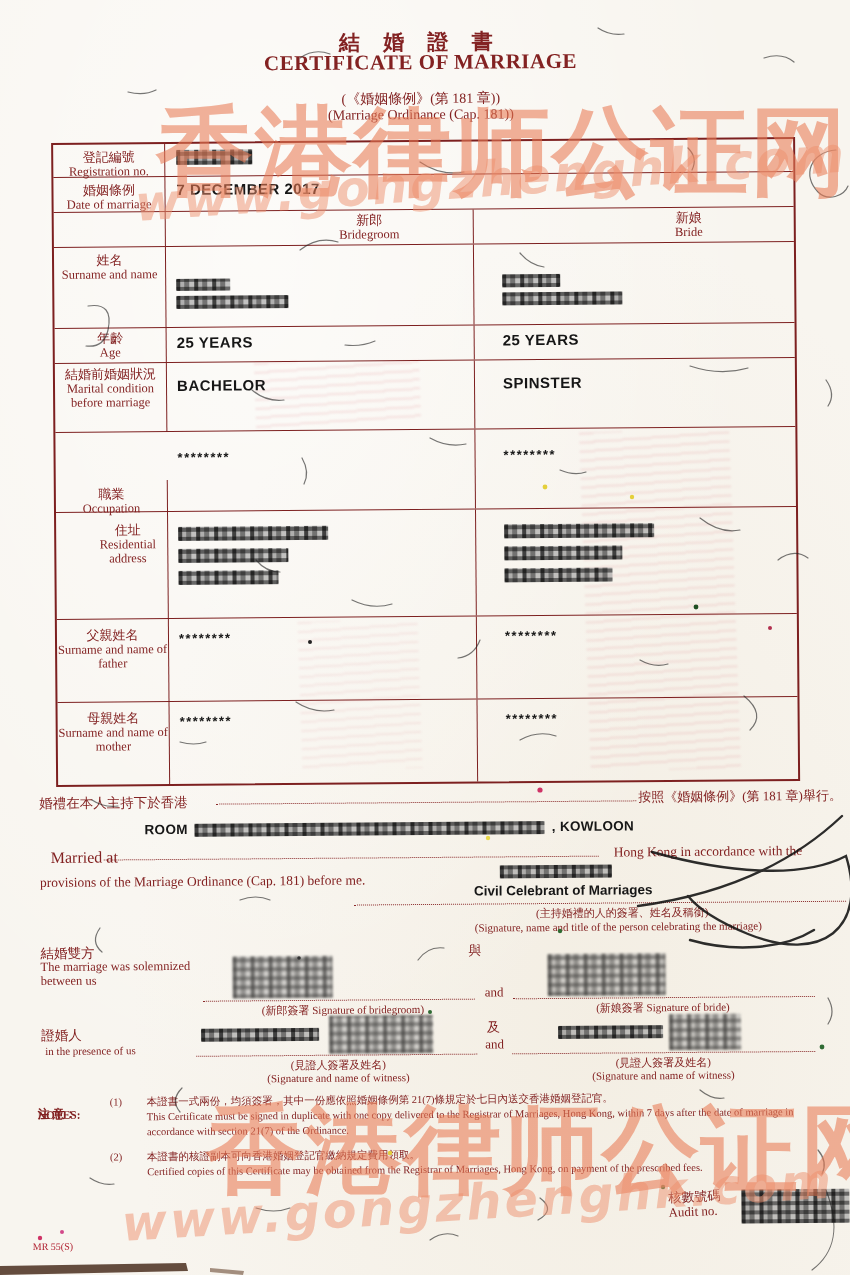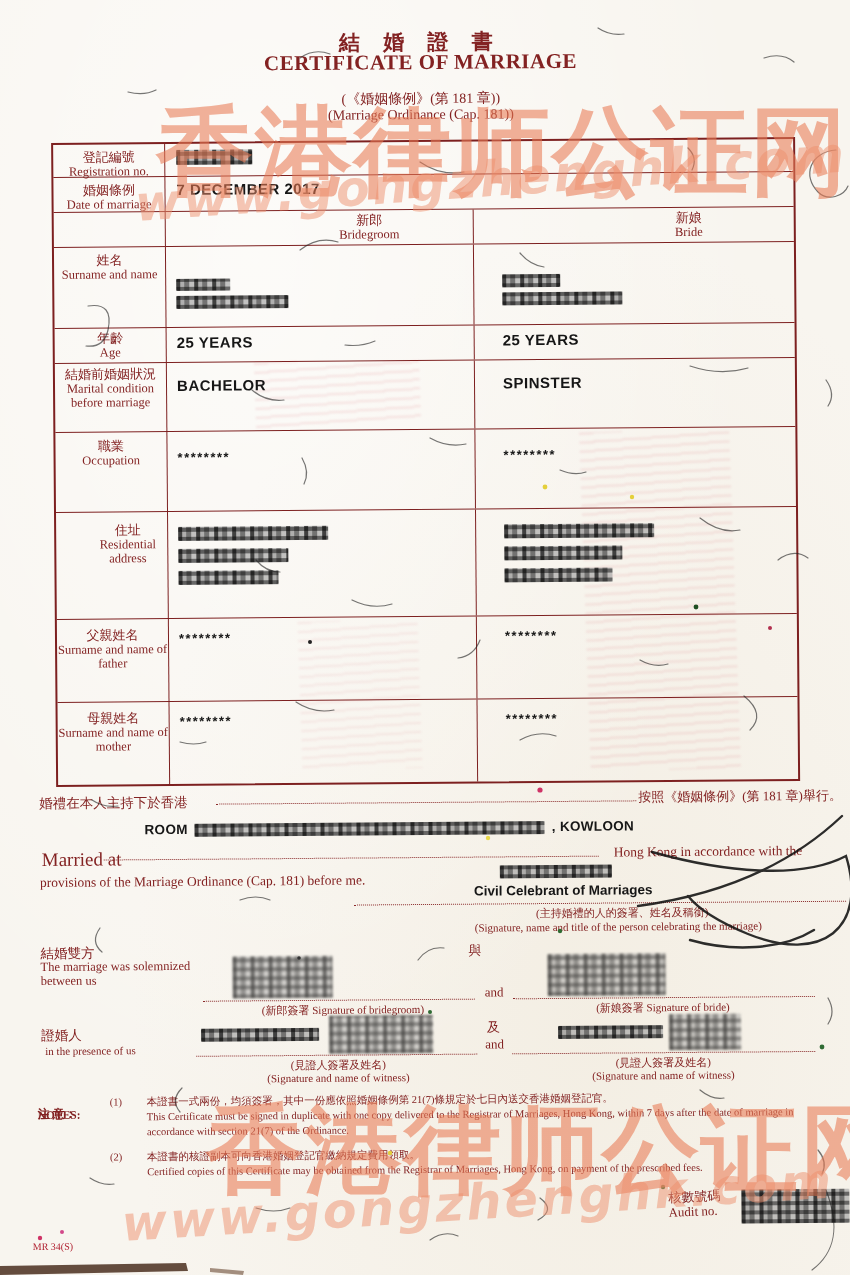--- a/index.html
+++ b/index.html
@@ -119,21 +119,21 @@
       <div class="trow" style="height:69px;">
         <div class="lcell" style="padding-top:3px;">
           <div class="lblzh">結婚前婚姻狀況</div>
           <div class="lblen">Marital condition before marriage</div>
         </div>
         <div class="gcell typed val" style="padding-top:14px;">BACHELOR</div>
         <div class="bcell typed val" style="padding-top:14px;">SPINSTER</div>
       </div>
 
       <div class="trow" style="height:80px;">
-        <div class="lcell" style="padding-top:6px;">
+        <div class="lcell" style="padding-top:6px;margin-top:48px;">
           <div class="lblzh">職業</div>
           <div class="lblen">Occupation</div>
         </div>
         <div class="gcell typed ast" style="padding-top:18px;">********</div>
         <div class="bcell typed ast" style="padding-top:18px;">********</div>
       </div>
 
       <div class="trow" style="height:107px;">
         <div class="lcell" style="padding-top:10px;padding-left:32px;">
           <div class="lblzh">住址</div>
@@ -173,21 +173,21 @@
     <div class="abs" style="left:38px;top:792px;font-size:13.5px;">婚禮在本人主持下於香港</div>
     <div class="abs dots" style="left:215px;top:801px;width:420px;"></div>
     <div class="abs" style="left:637px;top:790px;font-size:13px;">按照《婚姻條例》(第 181 章)舉行。</div>
 
     <div class="abs typed" style="left:143px;top:820px;font-size:13.5px;letter-spacing:.3px;">
       <span>ROOM</span>
       <span class="rx" style="width:350px;height:13px;vertical-align:middle;margin:0 3px;"></span>
       <span>, KOWLOON</span>
     </div>
 
-    <div class="abs" style="left:40px;top:846px;font-size:19px;">Married at</div>
+    <div class="abs" style="left:49px;top:846px;font-size:16px;">Married at</div>
     <div class="abs dots" style="left:102px;top:856px;width:495px;"></div>
     <div class="abs" style="left:612px;top:846px;font-size:13.5px;">Hong Kong in accordance with the</div>
     <div class="abs" style="left:38px;top:872px;font-size:13.5px;">provisions of the Marriage Ordinance (Cap. 181) before me.</div>
 
     <span class="rx abs" style="left:498px;top:866px;width:112px;height:13px;"></span>
     <div class="abs typed" style="left:472px;top:884px;font-size:13.5px;">Civil Celebrant of Marriages</div>
     <div class="abs dots" style="left:352px;top:903px;width:492px;"></div>
     <div class="abs cap" style="left:470px;top:908px;width:300px;text-align:center;">(主持婚禮的人的簽署、姓名及稱銜)</div>
     <div class="abs cap" style="left:390px;top:922px;width:452px;text-align:center;">(Signature, name and title of the person celebrating the marriage)</div>
 
@@ -233,21 +233,21 @@
     <div class="abs note" style="left:143px;top:1122px;width:700px;">accordance with section 21(7) of the Ordinance.</div>
 
     <div class="abs note" style="left:106px;top:1147px;">(2)</div>
     <div class="abs note" style="left:143px;top:1147px;width:700px;">本證書的核證副本可向香港婚姻登記官繳納規定費用領取。</div>
     <div class="abs note" style="left:143px;top:1162px;width:700px;">Certified copies of this Certificate may be obtained from the Registrar of Marriages, Hong Kong, on payment of the prescribed fees.</div>
 
     <div class="abs" style="left:664px;top:1190px;font-size:13px;transform:rotate(-2deg);">核數號碼</div>
     <div class="abs" style="left:664px;top:1206px;font-size:13px;transform:rotate(-2deg);">Audit no.</div>
     <span class="rx abs" style="left:737px;top:1192px;width:108px;height:34px;"></span>
 
-    <div class="abs" style="left:28px;top:1238px;font-size:10px;color:#b02030;">MR 34(S)</div>
+    <div class="abs" style="left:28px;top:1238px;font-size:10px;color:#b02030;">MR 55(S)</div>
   </div>
 
   <svg class="overlay" viewBox="0 0 850 1275">
     <g fill="none" stroke="#1d1d1d" stroke-width="1.2" stroke-linecap="round" opacity="0.6">
       <path d="M300,58 q14,-10 30,-4"></path>
       <path d="M598,28 q12,8 26,6"></path>
       <path d="M764,58 q18,-6 30,4"></path>
       <path d="M128,92 q16,4 28,-2"></path>
       <path d="M420,162 q20,14 44,10"></path>
       <path d="M688,148 q10,10 4,22"></path>

